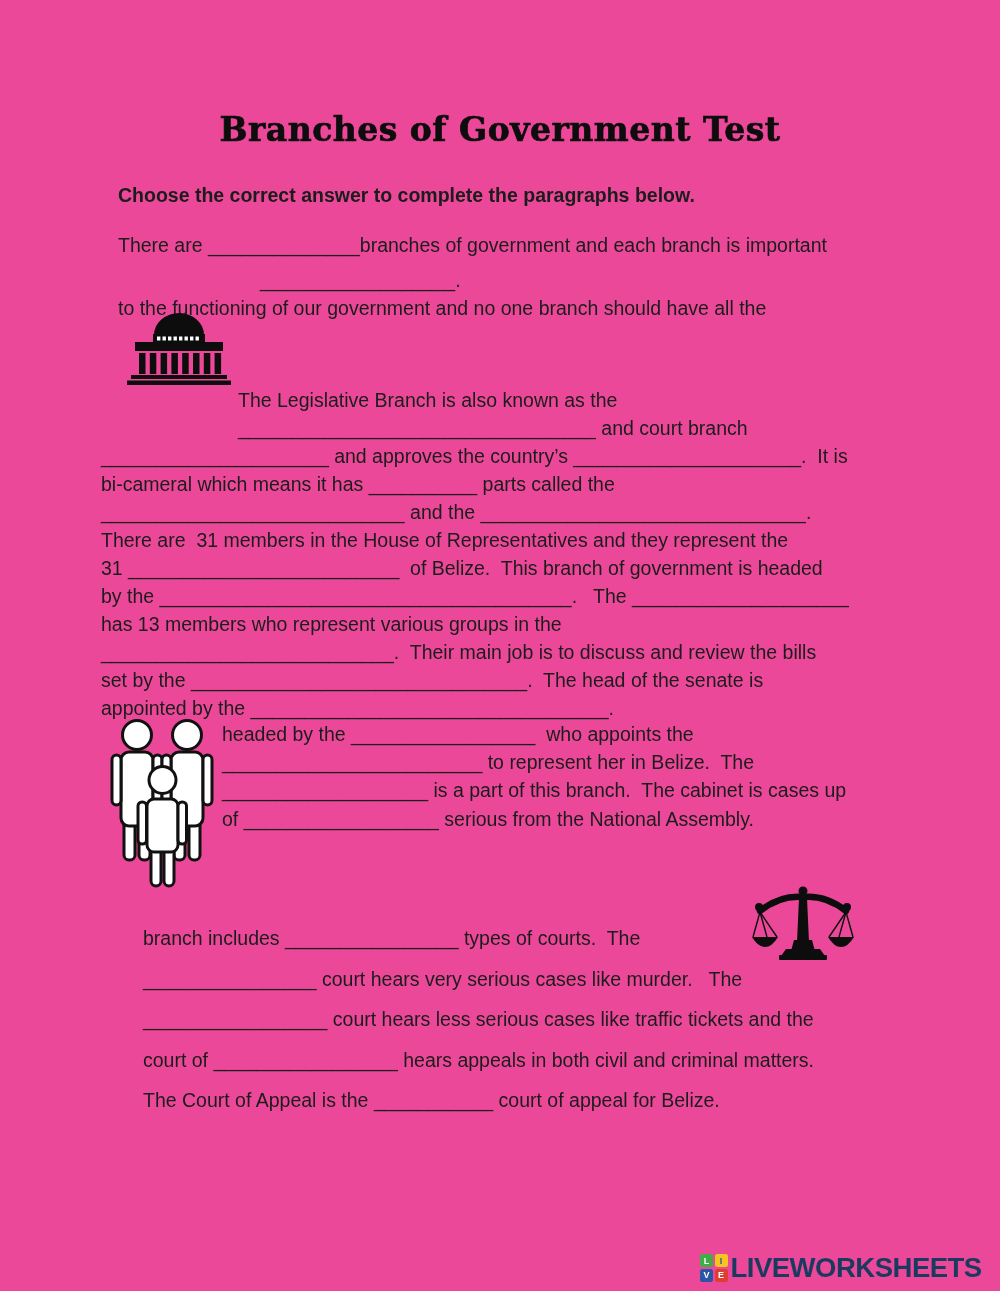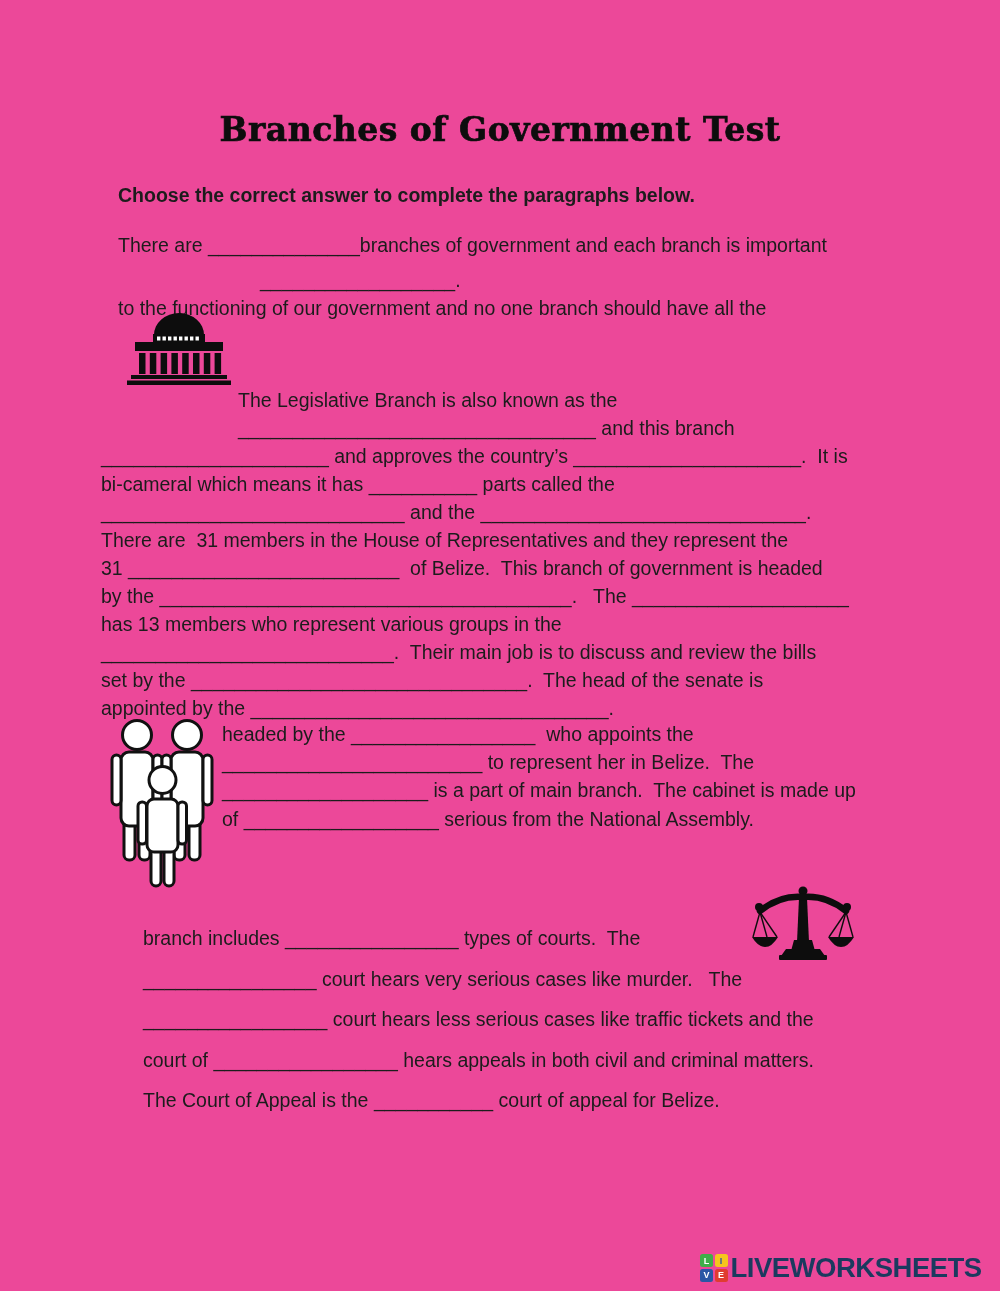--- a/index.html
+++ b/index.html
@@ -106,21 +106,21 @@
         <rect x="85.8" y="42" width="6.5" height="21"></rect>
         <rect x="96.6" y="42" width="6.5" height="21"></rect>
       </g>
       <rect x="13" y="64" width="96" height="4" fill="#0d0d0d"></rect>
       <rect x="9" y="69.5" width="104" height="4.5" fill="#0d0d0d"></rect>
     </svg>
   </div>
 
   <div class="para" id="legislative">
     <div class="line beside-icon">The Legislative Branch is also known as the</div>
-    <div class="line beside-icon">_________________________________ and this branch</div>
+    <div class="line beside-icon">_________________________________ and court branch</div>
     <div class="line">_____________________ and approves the country’s _____________________.  It is</div>
     <div class="line">bi-cameral which means it has __________ parts called the</div>
     <div class="line">____________________________ and the ______________________________.</div>
     <div class="line">There are  31 members in the House of Representatives and they represent the</div>
     <div class="line">31 _________________________  of Belize.  This branch of government is headed</div>
     <div class="line">by the ______________________________________.   The ____________________</div>
     <div class="line">has 13 members who represent various groups in the</div>
     <div class="line">___________________________.  Their main job is to discuss and review the bills</div>
     <div class="line">set by the _______________________________.  The head of the senate is</div>
     <div class="line">appointed by the _________________________________.</div>
@@ -150,21 +150,21 @@
         <rect x="32" y="88" width="8.5" height="42" rx="4"></rect>
         <rect x="72" y="88" width="8.5" height="42" rx="4"></rect>
         <circle cx="56.5" cy="66" r="13.5"></circle>
       </g>
     </svg>
   </div>
 
   <div class="para" id="executive">
     <div class="line">headed by the _________________  who appoints the</div>
     <div class="line">________________________ to represent her in Belize.  The</div>
-    <div class="line">___________________ is a part of main branch.  The cabinet is made up</div>
+    <div class="line">___________________ is a part of this branch.  The cabinet is cases up</div>
     <div class="line">of __________________ serious from the National Assembly.</div>
   </div>
 
   <div class="icon-abs" id="scales-icon">
     <svg width="106" height="78" viewBox="0 0 106 78">
       <g fill="#0d0d0d">
         <circle cx="53" cy="5" r="4.5"></circle>
         <rect x="50" y="7" width="6" height="10" rx="2"></rect>
         <path d="M49 12 L57 12 L59 56 L47 56 Z"></path>
         <path d="M44 54 L62 54 L65 65 L41 65 Z"></path>

